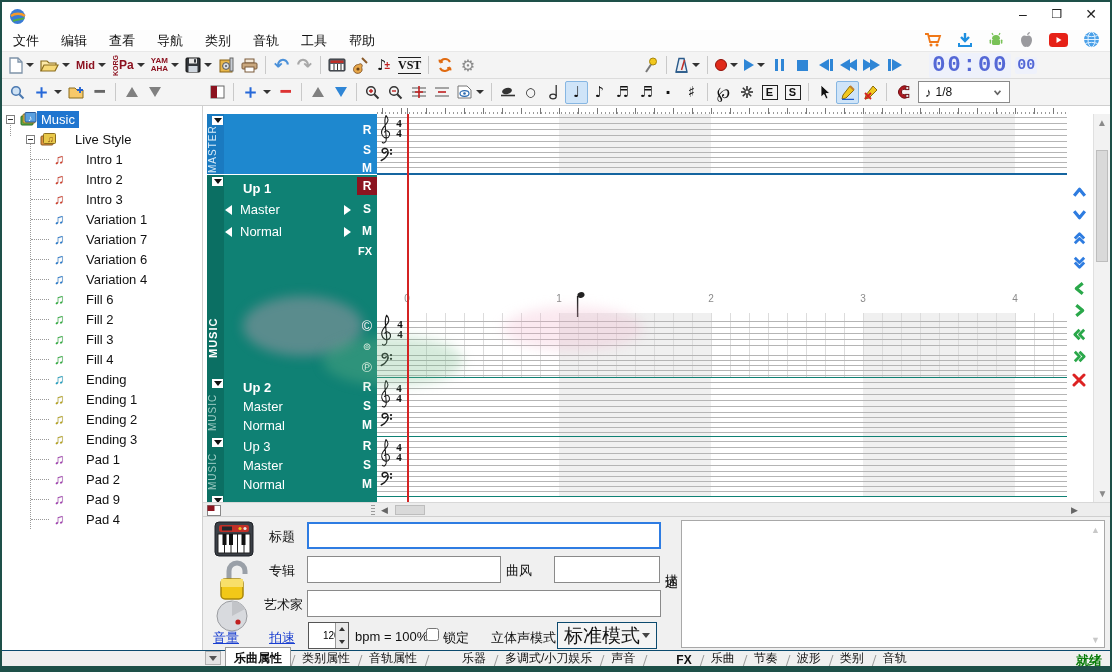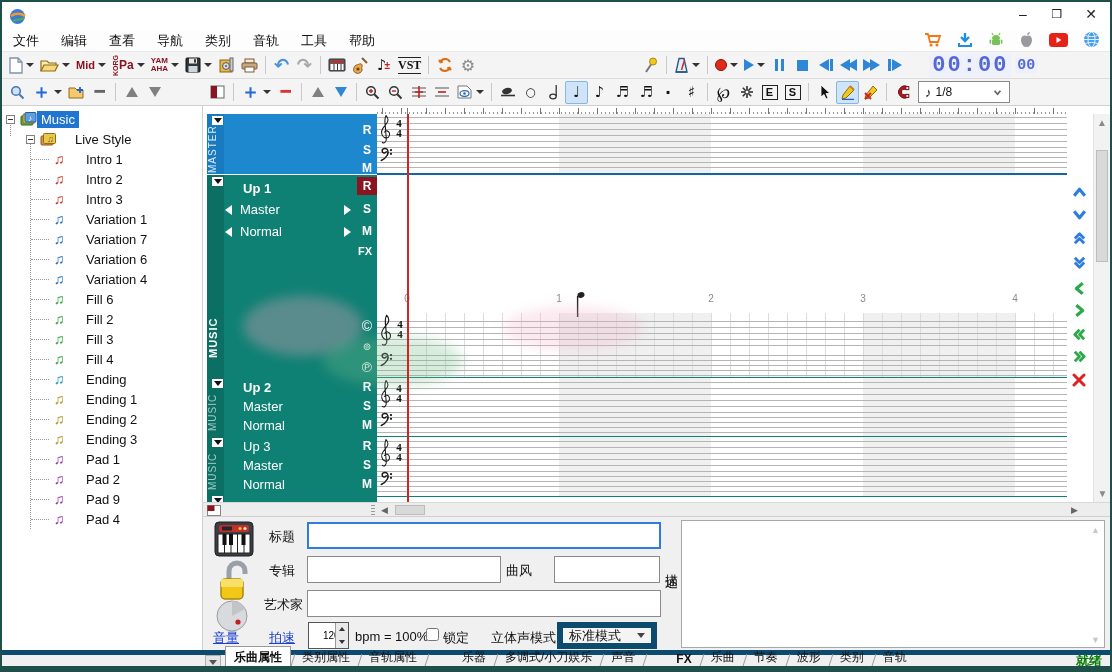--- a/index.html
+++ b/index.html
@@ -80,24 +80,24 @@
   .pinput.focus{border:2px solid #2e7ce2}
   .bluelink{color:#1a3fd0;text-decoration:underline;font-size:13px}
   .vlabel{position:absolute;writing-mode:vertical-rl;font-size:13px;letter-spacing:2px}
   .spin{position:absolute;display:flex;border:1px solid #555;background:#fff;height:27px}
   .spin input{width:26px;border:0;font-size:10px;padding-left:14px;outline:none}
   .spin .btns{width:13px;display:flex;flex-direction:column;border-left:1px solid #999}
   .spin .btns span{flex:1;display:flex;align-items:center;justify-content:center;background:#e9e9e9}
   .spin .btns span::after{content:"";width:0;height:0;border-left:3px solid transparent;border-right:3px solid transparent}
   .spin .btns .up::after{border-bottom:4px solid #333}
   .spin .btns .dn::after{border-top:4px solid #333}
-  .pdrop{position:absolute;border:6px solid #0c4a6e;background:#f4f4f4;display:flex;align-items:center;padding:0 6px;font-size:13px}
+  .pdrop{position:absolute;border:1px solid #0c4a6e;background:#f4f4f4;display:flex;align-items:center;padding:0 6px;font-size:19px}
   .pdrop .dcaret{margin-left:auto;width:0;height:0;border-left:4px solid transparent;border-right:4px solid transparent;border-top:5px solid #444}
   
-  #tabrow{position:absolute;left:0;top:648px;width:100%;height:19px;background:#f0f0f0;border-top:5px solid #0c4a6e;display:flex;align-items:flex-end}
+  #tabrow{position:absolute;left:0;top:648px;width:100%;height:19px;background:#f0f0f0;border-top:1px solid #0c4a6e;display:flex;align-items:flex-start}
   #bottom-tabs{display:flex;align-items:flex-end;height:19px;margin-left:22px}
   .tab{font-size:12px;padding:2px 8px 3px 8px;white-space:nowrap}
   .tab.active{background:#fff;border:1px solid #9a9a9a;border-bottom:none;font-weight:bold}
   .tab.hot{font-weight:bold}
   .tab-div{width:1px;height:15px;background:#9a9a9a;transform:skewX(-18deg);margin:0 1px}
   #status-ready{position:absolute;right:8px;top:650px;color:#0a7d0a;font-weight:bold;font-size:13px}
   #bottom-edge{position:absolute;left:0;bottom:0;width:100%;height:4px;background:#1e5049}
   .overflow-btn{width:16px;height:14px;margin-left:4px;background:#e4e4e4;border:1px solid #b0b0b0;display:flex;align-items:center;justify-content:center}
   .overflow-btn::after{content:"";width:0;height:0;border-left:4px solid transparent;border-right:4px solid transparent;border-top:5px solid #555}
   

